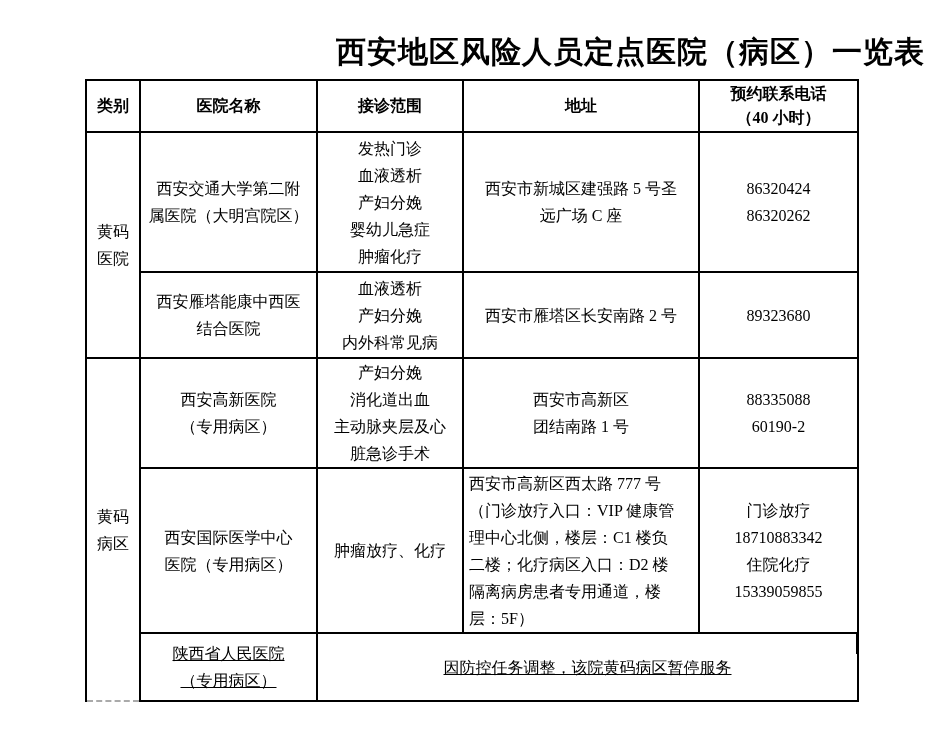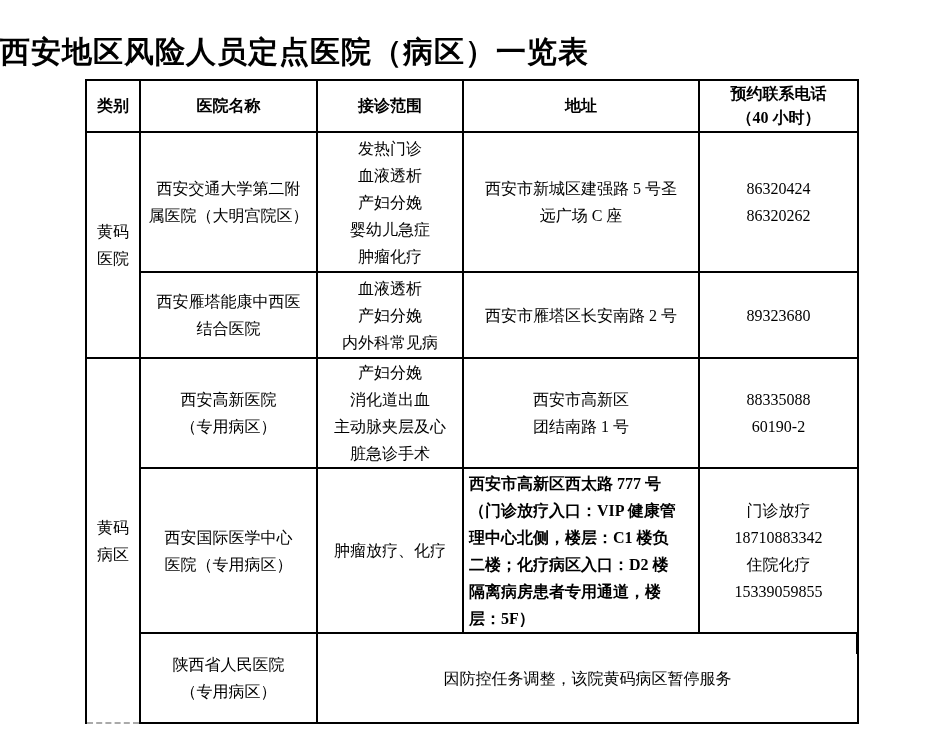--- a/index.html
+++ b/index.html
@@ -14,21 +14,21 @@
     overflow: hidden;
     font-family: "Liberation Serif", serif;
     color: #000000;
   }
   .page-title {
     position: absolute;
     top: 34px;
     left: 0;
     width: 925px;
     margin: 0;
-    text-align: left;
+    text-align: right;
     font-size: 30px;
     font-weight: bold;
     line-height: 36px;
     letter-spacing: 1px;
     white-space: nowrap;
   }
   table.hospital-table {
     position: absolute;
     left: 85px;
     top: 79px;
@@ -51,25 +51,24 @@
   }
   .hospital-table th {
     font-weight: bold;
     line-height: 24px;
   }
   tr.row-header  { height: 52px; }
   tr.row-1 { height: 140px; }
   tr.row-2 { height: 86px; margin-top: 14px; }
   tr.row-3 { height: 110px; }
   tr.row-4 { height: 165px; }
-  tr.row-5 { height: 90px; }
+  tr.row-5 { height: 68px; text-decoration: underline; }
   td.addr-left {
     text-align: left;
     padding: 0 5px;
-    font-weight: bold;
   }
   td.cat-dashed-bottom {
     border-bottom: 2px dashed #aaaaaa;
   }
   .text-cursor {
     position: absolute;
     left: 856px;
     top: 634px;
     width: 3px;
     height: 20px;

